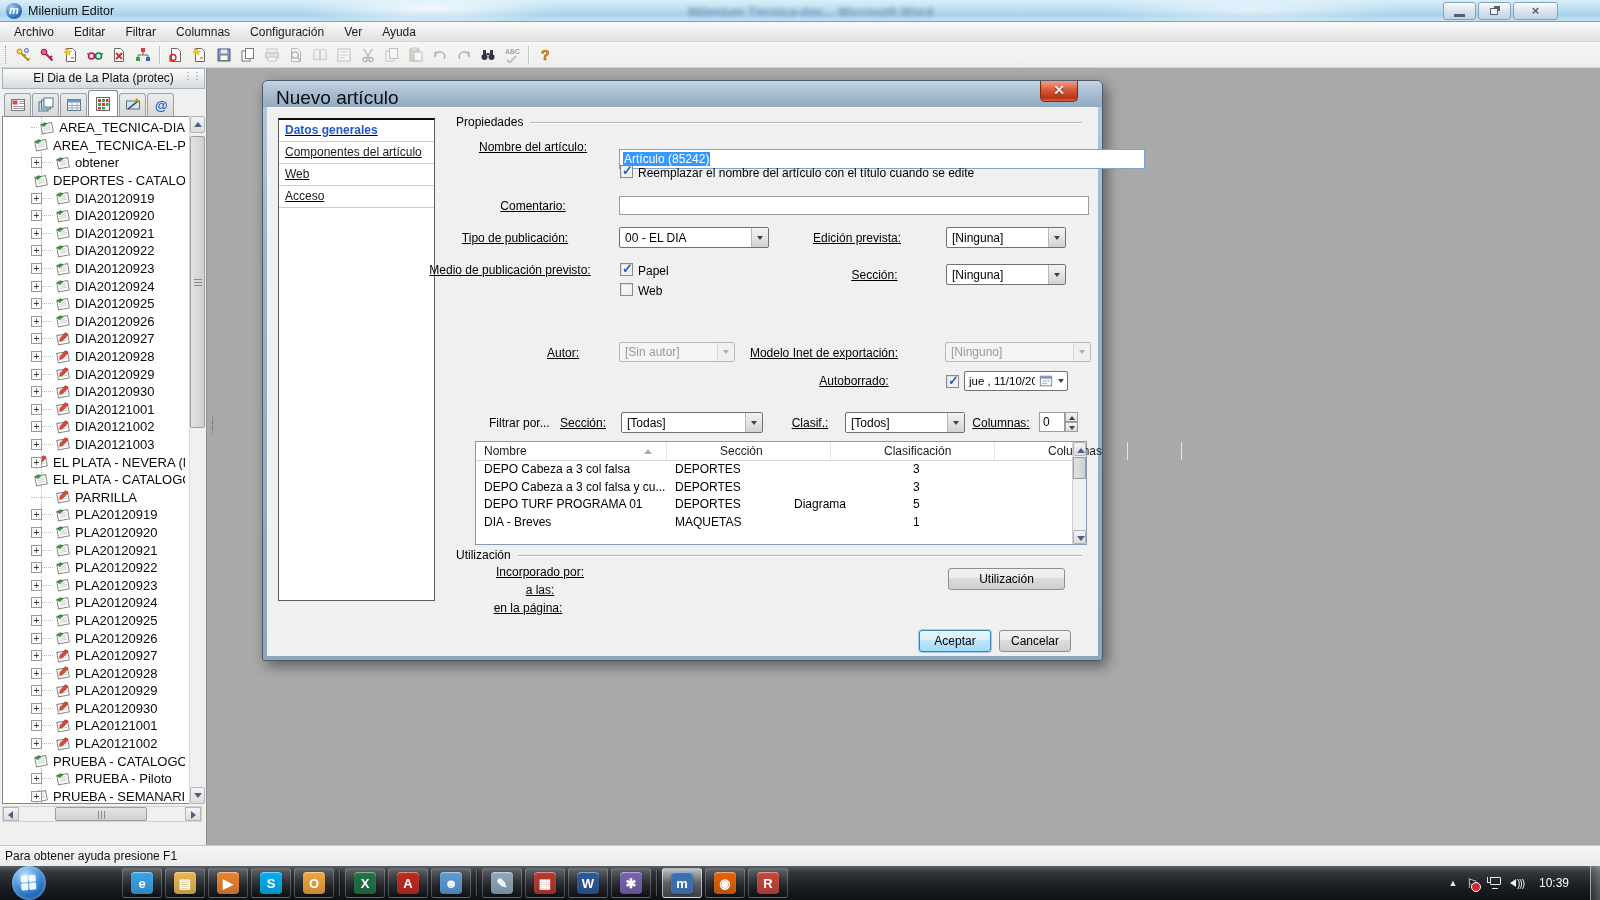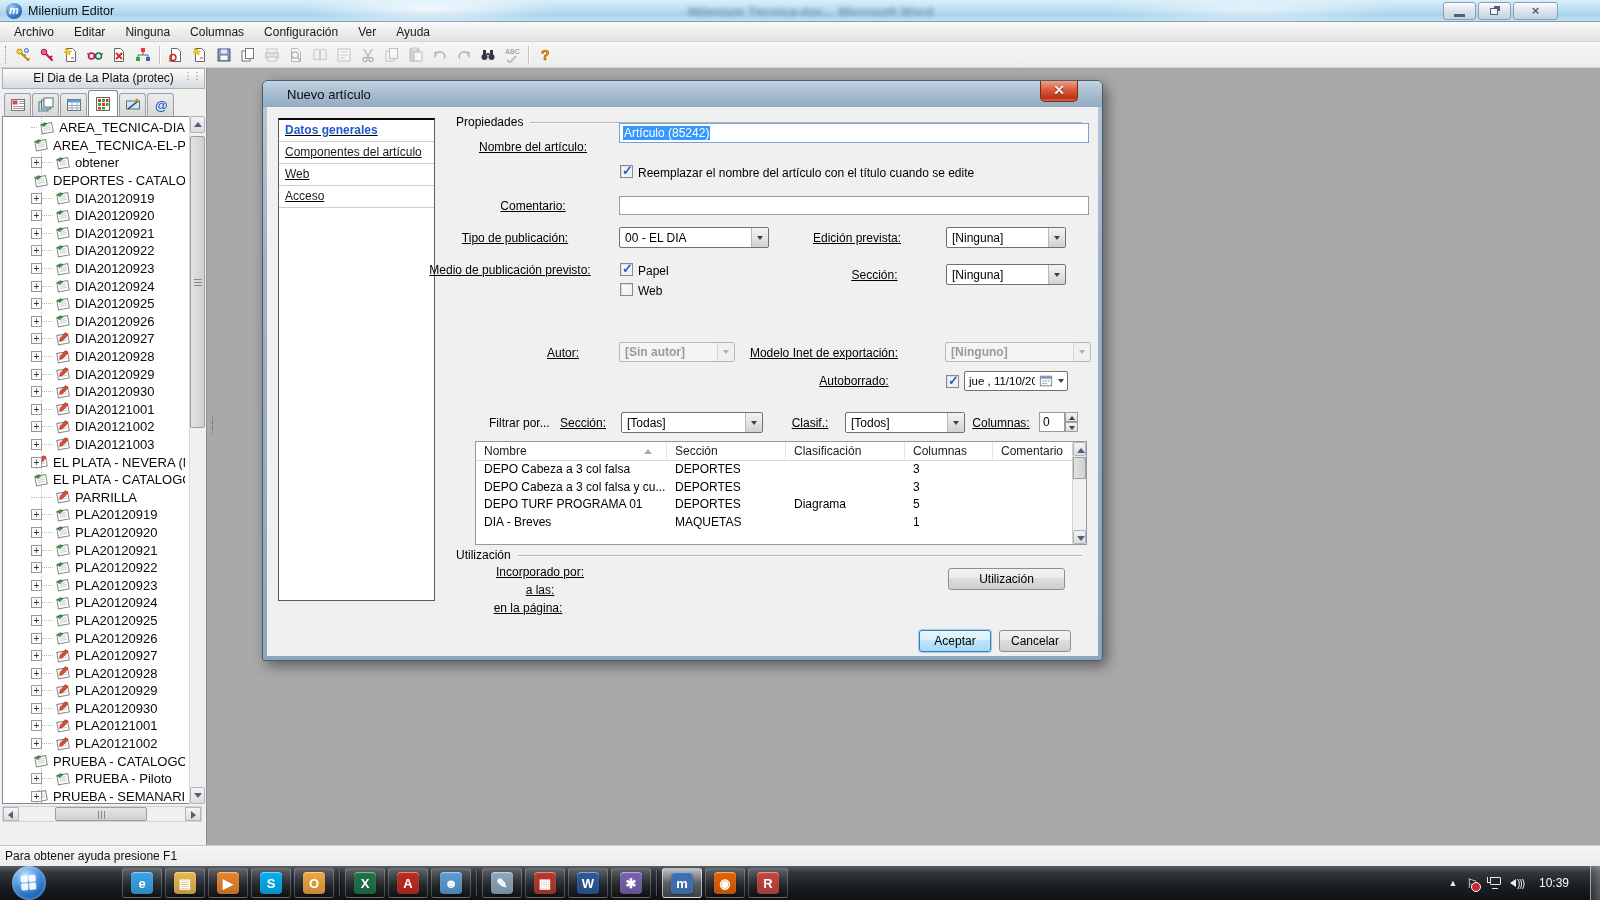--- a/index.html
+++ b/index.html
@@ -76,21 +76,21 @@
   .tri.left { left:4px; top:3px; border-top:4px solid transparent; border-bottom:4px solid transparent; border-right:5px solid #4d6185; }
   .tri.right { left:5px; top:3px; border-top:4px solid transparent; border-bottom:4px solid transparent; border-left:5px solid #4d6185; }
   .splitter { position:absolute; left:208px; top:418px; width:6px; height:40px; color:#666; font-size:9px; line-height:5px; text-align:center; }
 
   
   .dialog { position:absolute; left:262px; top:80px; width:841px; height:581px;
     background:linear-gradient(180deg,#b7c9d9,#9db3c7 30%,#8ea7bd); border:1px solid #4c5a6a;
     border-radius:6px 6px 3px 3px; box-shadow:4px 5px 14px rgba(0,0,0,.45); }
   .dlg-titlebar { position:absolute; left:0; top:0; right:0; height:26px; border-radius:5px 5px 0 0;
     background:linear-gradient(180deg,#c4d5e3,#a9bed0 45%,#92abc1); }
-  .dlg-title { position:absolute; left:24px; top:6px; font-size:13px; color:#0c0c0c; }
+  .dlg-title { position:absolute; left:13px; top:6px; font-size:19px; color:#0c0c0c; }
   .dlg-close { position:absolute; right:24px; top:0px; width:38px; height:21px;
     background:linear-gradient(180deg,#f0a088,#d9593a 45%,#b83316 85%,#d96a4a);
     border:1px solid #7e2a10; border-top:none; border-radius:0 0 5px 5px; text-align:center; }
   .dlg-close span { color:#f2f2f2; font-weight:bold; font-size:14px; line-height:19px; text-shadow:0 1px 1px #5e1c08; }
   .dlg-client { position:absolute; left:4px; right:4px; top:26px; bottom:4px; background:#f0f0f0; }
 
   .dlg-nav { position:absolute; left:11px; top:11px; width:157px; height:483px; background:#fff;
     border:1px solid #5c5c5c; border-top:2px solid #0d0d0d;text-decoration:underline; }
   .dlg-nav-item { height:22px; line-height:21px; padding-left:6px; border-bottom:1px solid #cdcdcd; color:#1a1a1a; }
   .dlg-nav-item.selected { color:#2457c5; font-weight:bold; }
@@ -106,31 +106,31 @@
   .sel-text { background:#3399ff; color:#fff; padding:0 1px; }
 
   .checkbox { position:absolute; width:13px; height:13px; background:linear-gradient(135deg,#fdfdfd,#ececec); border:1px solid #8a8a8a; box-shadow:inset 1px 1px 1px rgba(0,0,0,.12); }
   .checkbox .mark { position:absolute; left:1px; top:-3px; font-size:13px; font-weight:bold; color:#2b5fc4; }
 
   .combo { position:absolute; height:21px; background:#fff; border:1px solid #707070; border-radius:2px; display:flex; align-items:center; }
   .combo .cb-text { flex:1; padding:0 5px; overflow:hidden; white-space:nowrap; }
   .combo .cb-btn { width:17px; align-self:stretch; background:linear-gradient(180deg,#f3f3f3,#e6e6e6 45%,#d0d0d0); border-left:1px solid #b8b8b8; display:flex; align-items:center; justify-content:center; }
   .combo .arr { width:0; height:0; border-left:3.5px solid transparent; border-right:3.5px solid transparent; border-top:4px solid #404040; }
   .combo.disabled { background:#f4f4f4; border-color:#b9b9b9; }
-  .combo.disabled .cb-text { color:#9a9a9a;font-weight:bold; }
+  .combo.disabled .cb-text { color:#9a9a9a; }
   .combo.disabled .cb-btn { background:#f0f0f0; border-left-color:#d6d6d6; }
   .combo.disabled .arr { border-top-color:#adadad; }
 
   .spinner { position:absolute; width:13px; height:20px; }
   .spin-b { position:absolute; left:0; width:13px; height:10px; background:linear-gradient(180deg,#f5f5f5,#dcdcdc); border:1px solid #9e9e9e; }
   .spin-b .tri.up { left:2.5px; top:2.5px; border-left:3px solid transparent; border-right:3px solid transparent; border-bottom:4px solid #444; }
   .spin-b .tri.down { left:2.5px; top:2.5px; border-left:3px solid transparent; border-right:3px solid transparent; border-top:4px solid #444; }
 
   .mtable { position:absolute; left:208px; top:334px; width:612px; height:104px; background:#fff; border:1px solid #8a9ab0; }
-  .mt-header { display:grid; grid-template-columns:191px 119px 119px 88px 1fr; height:19px; border-bottom:1px solid #d9d9d9; }
+  .mt-header { display:grid; grid-template-columns:191px 119px 119px 88px 1fr; height:19px; border-bottom:1px solid #d9d9d9;gap:45px; }
   .mt-header .hcell { padding:2px 0 0 8px; color:#222; border-right:1px solid #e4e4e4; position:relative; overflow:hidden; white-space:nowrap; }
   .sort-arrow { position:absolute; left:168px; top:7px; width:0; height:0; border-left:4.5px solid transparent; border-right:4.5px solid transparent; border-bottom:5px solid #9db0c2; }
   .mt-row { display:grid; grid-template-columns:191px 119px 119px 88px 1fr; height:17.5px; }
   .mt-row .cell { padding:1px 0 0 8px; overflow:hidden; white-space:nowrap; color:#000; }
   .mt-vscroll { position:absolute; right:0; top:0; width:14px; height:102px; background:#f0f0f0; border-left:1px solid #d0d0d0; }
   .mt-vscroll .sbtn { width:13px; height:14px; }
   .mt-thumb { position:absolute; left:0; top:15px; width:13px; height:22px; background:linear-gradient(90deg,#e3e3e3,#cfcfcf); border:1px solid #9e9e9e; }
 
   .btn { position:absolute; background:linear-gradient(180deg,#f2f2f2,#ebebeb 45%,#dddddd 46%,#cfcfcf); border:1px solid #8e8f8f; border-radius:3px; text-align:center; font-size:12px; color:#000; line-height:20px; }
   .btn.default { background:linear-gradient(180deg,#eaf6fd,#d9f0fc 45%,#bee6fd 46%,#a7d9f5); border:1px solid #3c7fb1; box-shadow:0 0 0 1px #9ecef2; }
@@ -188,21 +188,21 @@
         </div>
       <div class="winbtn close">
           <span class="glyph-x">×</span>
         </div>
     </div>
   </div>
 
   <div class="menubar" id="menubar">
       <span class="menu-item">Archivo</span>
       <span class="menu-item">Editar</span>
-      <span class="menu-item">Ninguna</span>
+      <span class="menu-item">Filtrar</span>
       <span class="menu-item">Columnas</span>
       <span class="menu-item">Configuración</span>
       <span class="menu-item">Ver</span>
       <span class="menu-item">Ayuda</span>
     </div>
 
   <div class="toolbar" id="toolbar">
       <span class="tb-grip"></span>
       <span class="tb-btn">
         <svg viewBox="0 0 16 16" width="16" height="16">
@@ -906,21 +906,21 @@
           <div class="dlg-nav-item">Componentes del artículo</div>
           <div class="dlg-nav-item">Web</div>
           <div class="dlg-nav-item">Acceso</div>
         </div>
 
       <div class="grp" style="left:189px; top:8px; right:16px;">
         <span class="legend">Propiedades</span>
           <span class="rule"></span>
       </div>
       <div class="ra" style="left:186px; width:160px; top:33px;">Nombre del artículo:</div>
-      <div class="tfield" style="left:352px; top:16px; width:470px; height:20px;"><span class="sel-text">Artículo (85242)</span></div>
+      <div class="tfield" style="left:352px; top:42px; width:526px; height:20px;"><span class="sel-text">Artículo (85242)</span></div>
       <div class="checkbox" style="left:353px; top:58px;">
           <span class="mark">✓</span>
         </div>
       <div class="la" style="left:371px; top:59px;">Reemplazar el nombre del artículo con el título cuando se edite</div>
       <div class="ra" style="left:186px; width:160px; top:92px;">Comentario:</div>
       <div class="tfield" style="left:352px; top:89px; width:470px; height:19px; border-color:#9c9c9c;"></div>
 
       <div class="ra" style="left:150px; width:196px; top:124px;">Tipo <u>d</u>e publicación:</div>
       <div class="combo" style="left:352px; top:120px; width:150px;">
         <span class="cb-text">00 - EL DIA</span>

